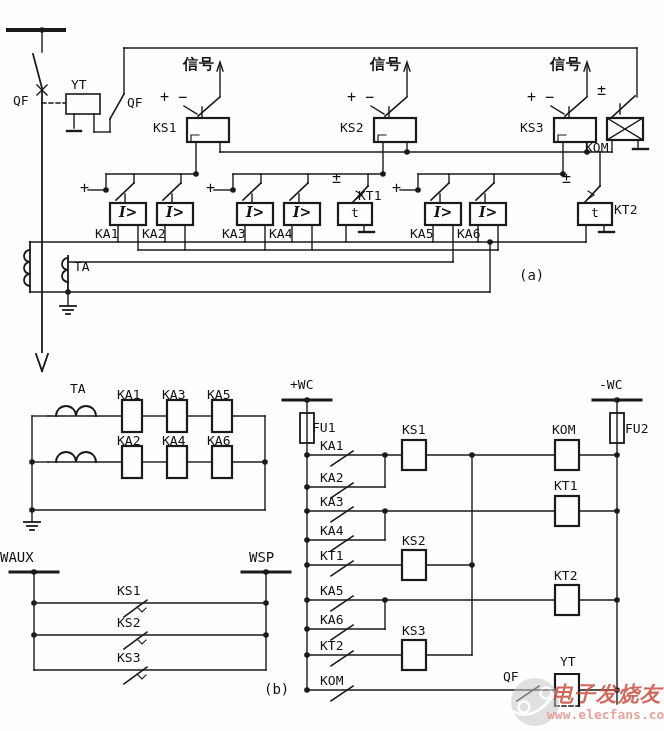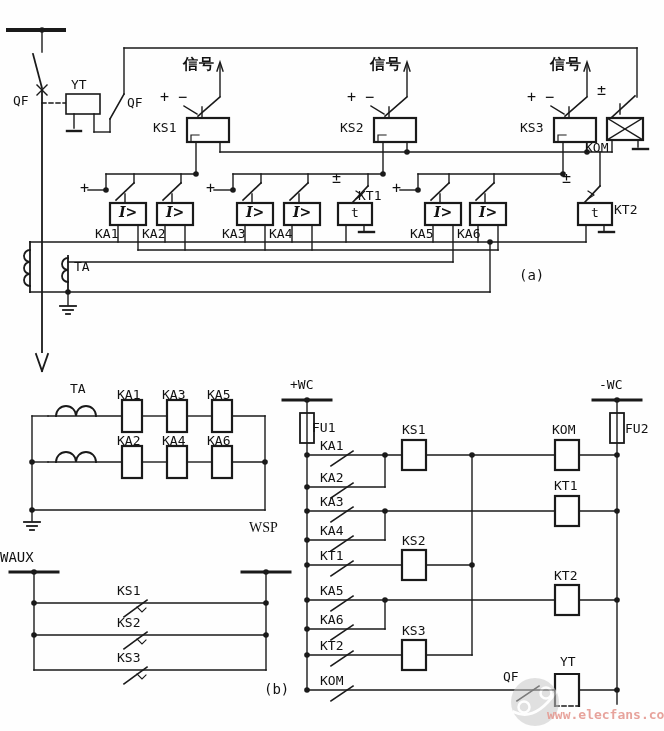--- a/index.html
+++ b/index.html
@@ -340,20 +340,21 @@
   </g>
 
   <g opacity="0.55">
     <circle cx="535" cy="702" r="24" fill="#c9c9c9" stroke="none"></circle>
     <path d="M514,712 Q535,722 556,692" stroke="#fff" stroke-width="3"></path>
     <circle cx="524" cy="707" r="5.5" stroke="#fff" stroke-width="2.5"></circle>
     <circle cx="546" cy="693" r="5.5" stroke="#fff" stroke-width="2.5"></circle>
   </g>
 </svg>
 
+<span class="wm-brand">电子发烧友</span>
 <span class="wm-url">www.elecfans.com</span>
 <span class="lbl" style="left: 13px; top: 94px;">QF</span>
     <span class="lbl" style="left: 71px; top: 78px;">YT</span>
     <span class="lbl" style="left: 127px; top: 96px;">QF</span>
     <span class="lbl cn" style="left: 183px; top: 57px;">信号</span>
     <span class="lbl cn" style="left: 370px; top: 57px;">信号</span>
     <span class="lbl cn" style="left: 550px; top: 57px;">信号</span>
     <span class="lbl lg" style="left: 160px; top: 90px;">+ −</span>
     <span class="lbl lg" style="left: 347px; top: 90px;">+ −</span>
     <span class="lbl lg" style="left: 527px; top: 90px;">+ −</span>
@@ -386,21 +387,21 @@
     <span class="lbl" style="left: 74px; top: 260px;">TA</span>
     <span class="lbl xl" style="left: 519px; top: 268px;">(a)</span>
     <span class="lbl" style="left: 70px; top: 382px;">TA</span>
     <span class="lbl" style="left: 117px; top: 388px;">KA1</span>
     <span class="lbl" style="left: 162px; top: 388px;">KA3</span>
     <span class="lbl" style="left: 207px; top: 388px;">KA5</span>
     <span class="lbl" style="left: 117px; top: 434px;">KA2</span>
     <span class="lbl" style="left: 162px; top: 434px;">KA4</span>
     <span class="lbl" style="left: 207px; top: 434px;">KA6</span>
     <span class="lbl xl" style="left: 0; top: 550px;">WAUX</span>
-    <span class="lbl xl" style="left: 249px; top: 521px; font-family: Liberation Serif, serif;">WSP</span>
+    <span class="lbl xl" style="left: 249px; top: 550px;">WSP</span>
     <span class="lbl" style="left: 117px; top: 584px;">KS1</span>
     <span class="lbl" style="left: 117px; top: 616px;">KS2</span>
     <span class="lbl" style="left: 117px; top: 651px;">KS3</span>
     <span class="lbl xl" style="left: 264px; top: 682px;">(b)</span>
     <span class="lbl" style="left: 290px; top: 378px;">+WC</span>
     <span class="lbl" style="left: 599px; top: 378px;">-WC</span>
     <span class="lbl" style="left: 312px; top: 421px;">FU1</span>
     <span class="lbl" style="left: 625px; top: 422px;">FU2</span>
     <span class="lbl" style="left: 320px; top: 439px;">KA1</span>
     <span class="lbl" style="left: 320px; top: 471px;">KA2</span>

